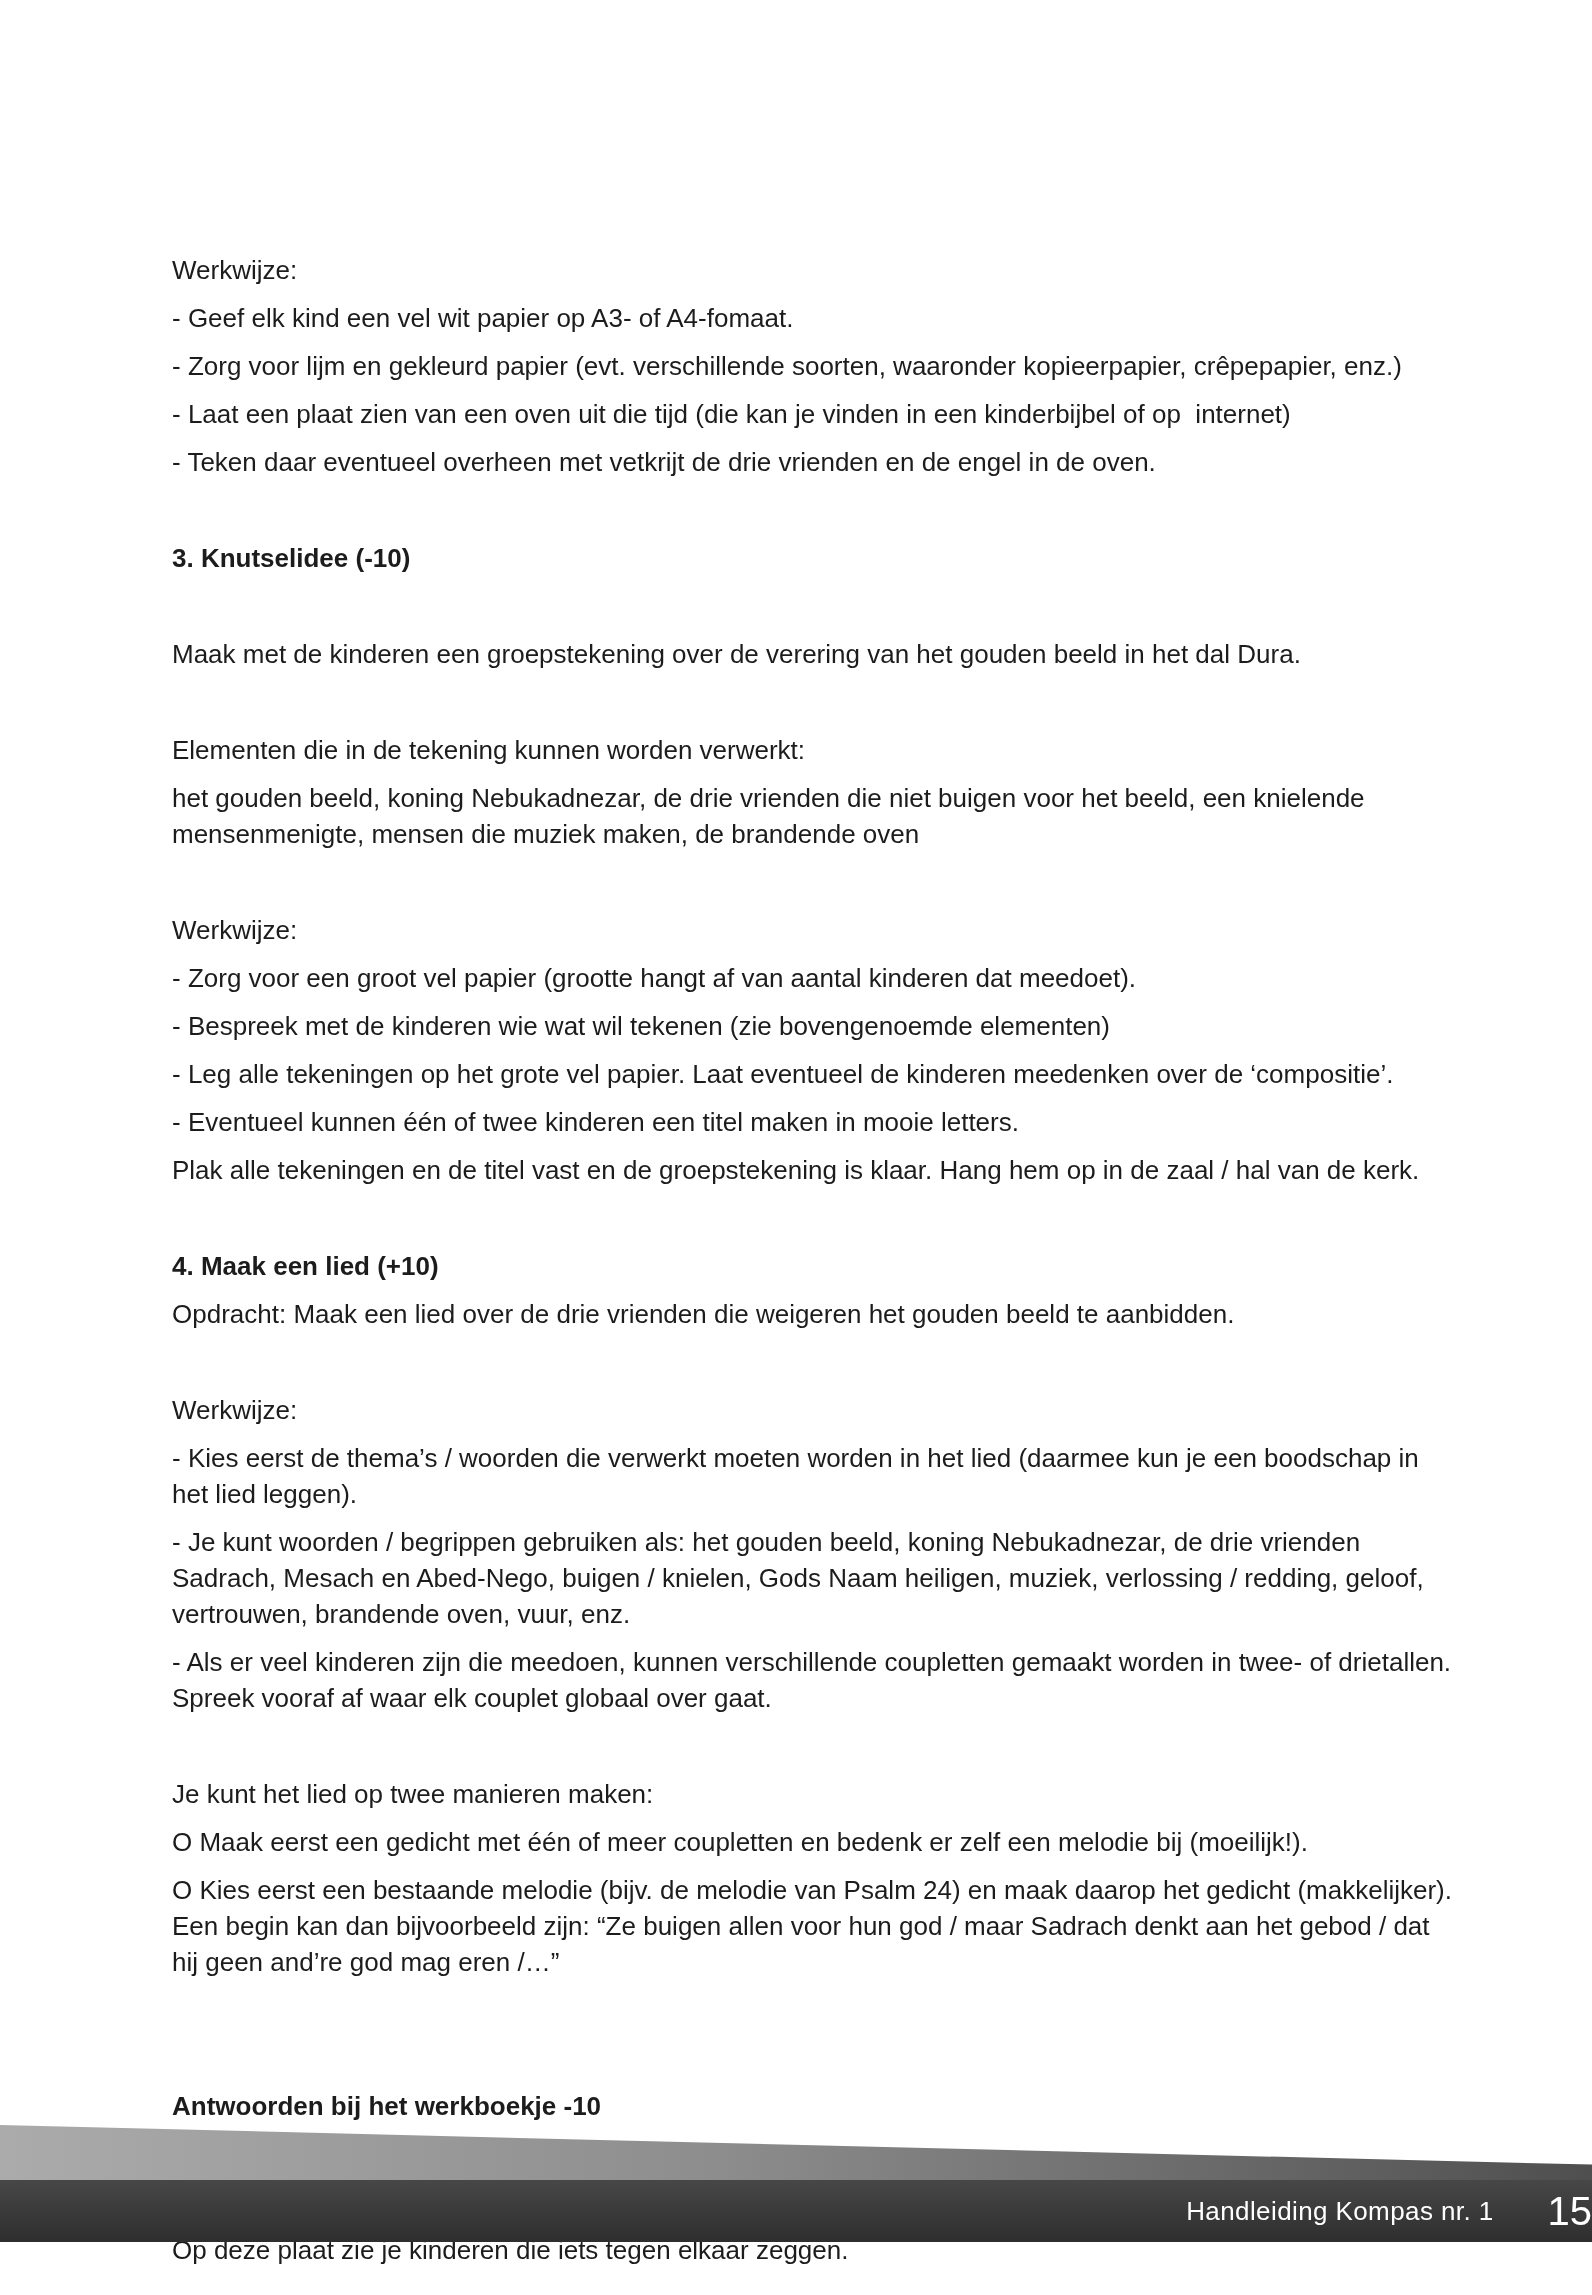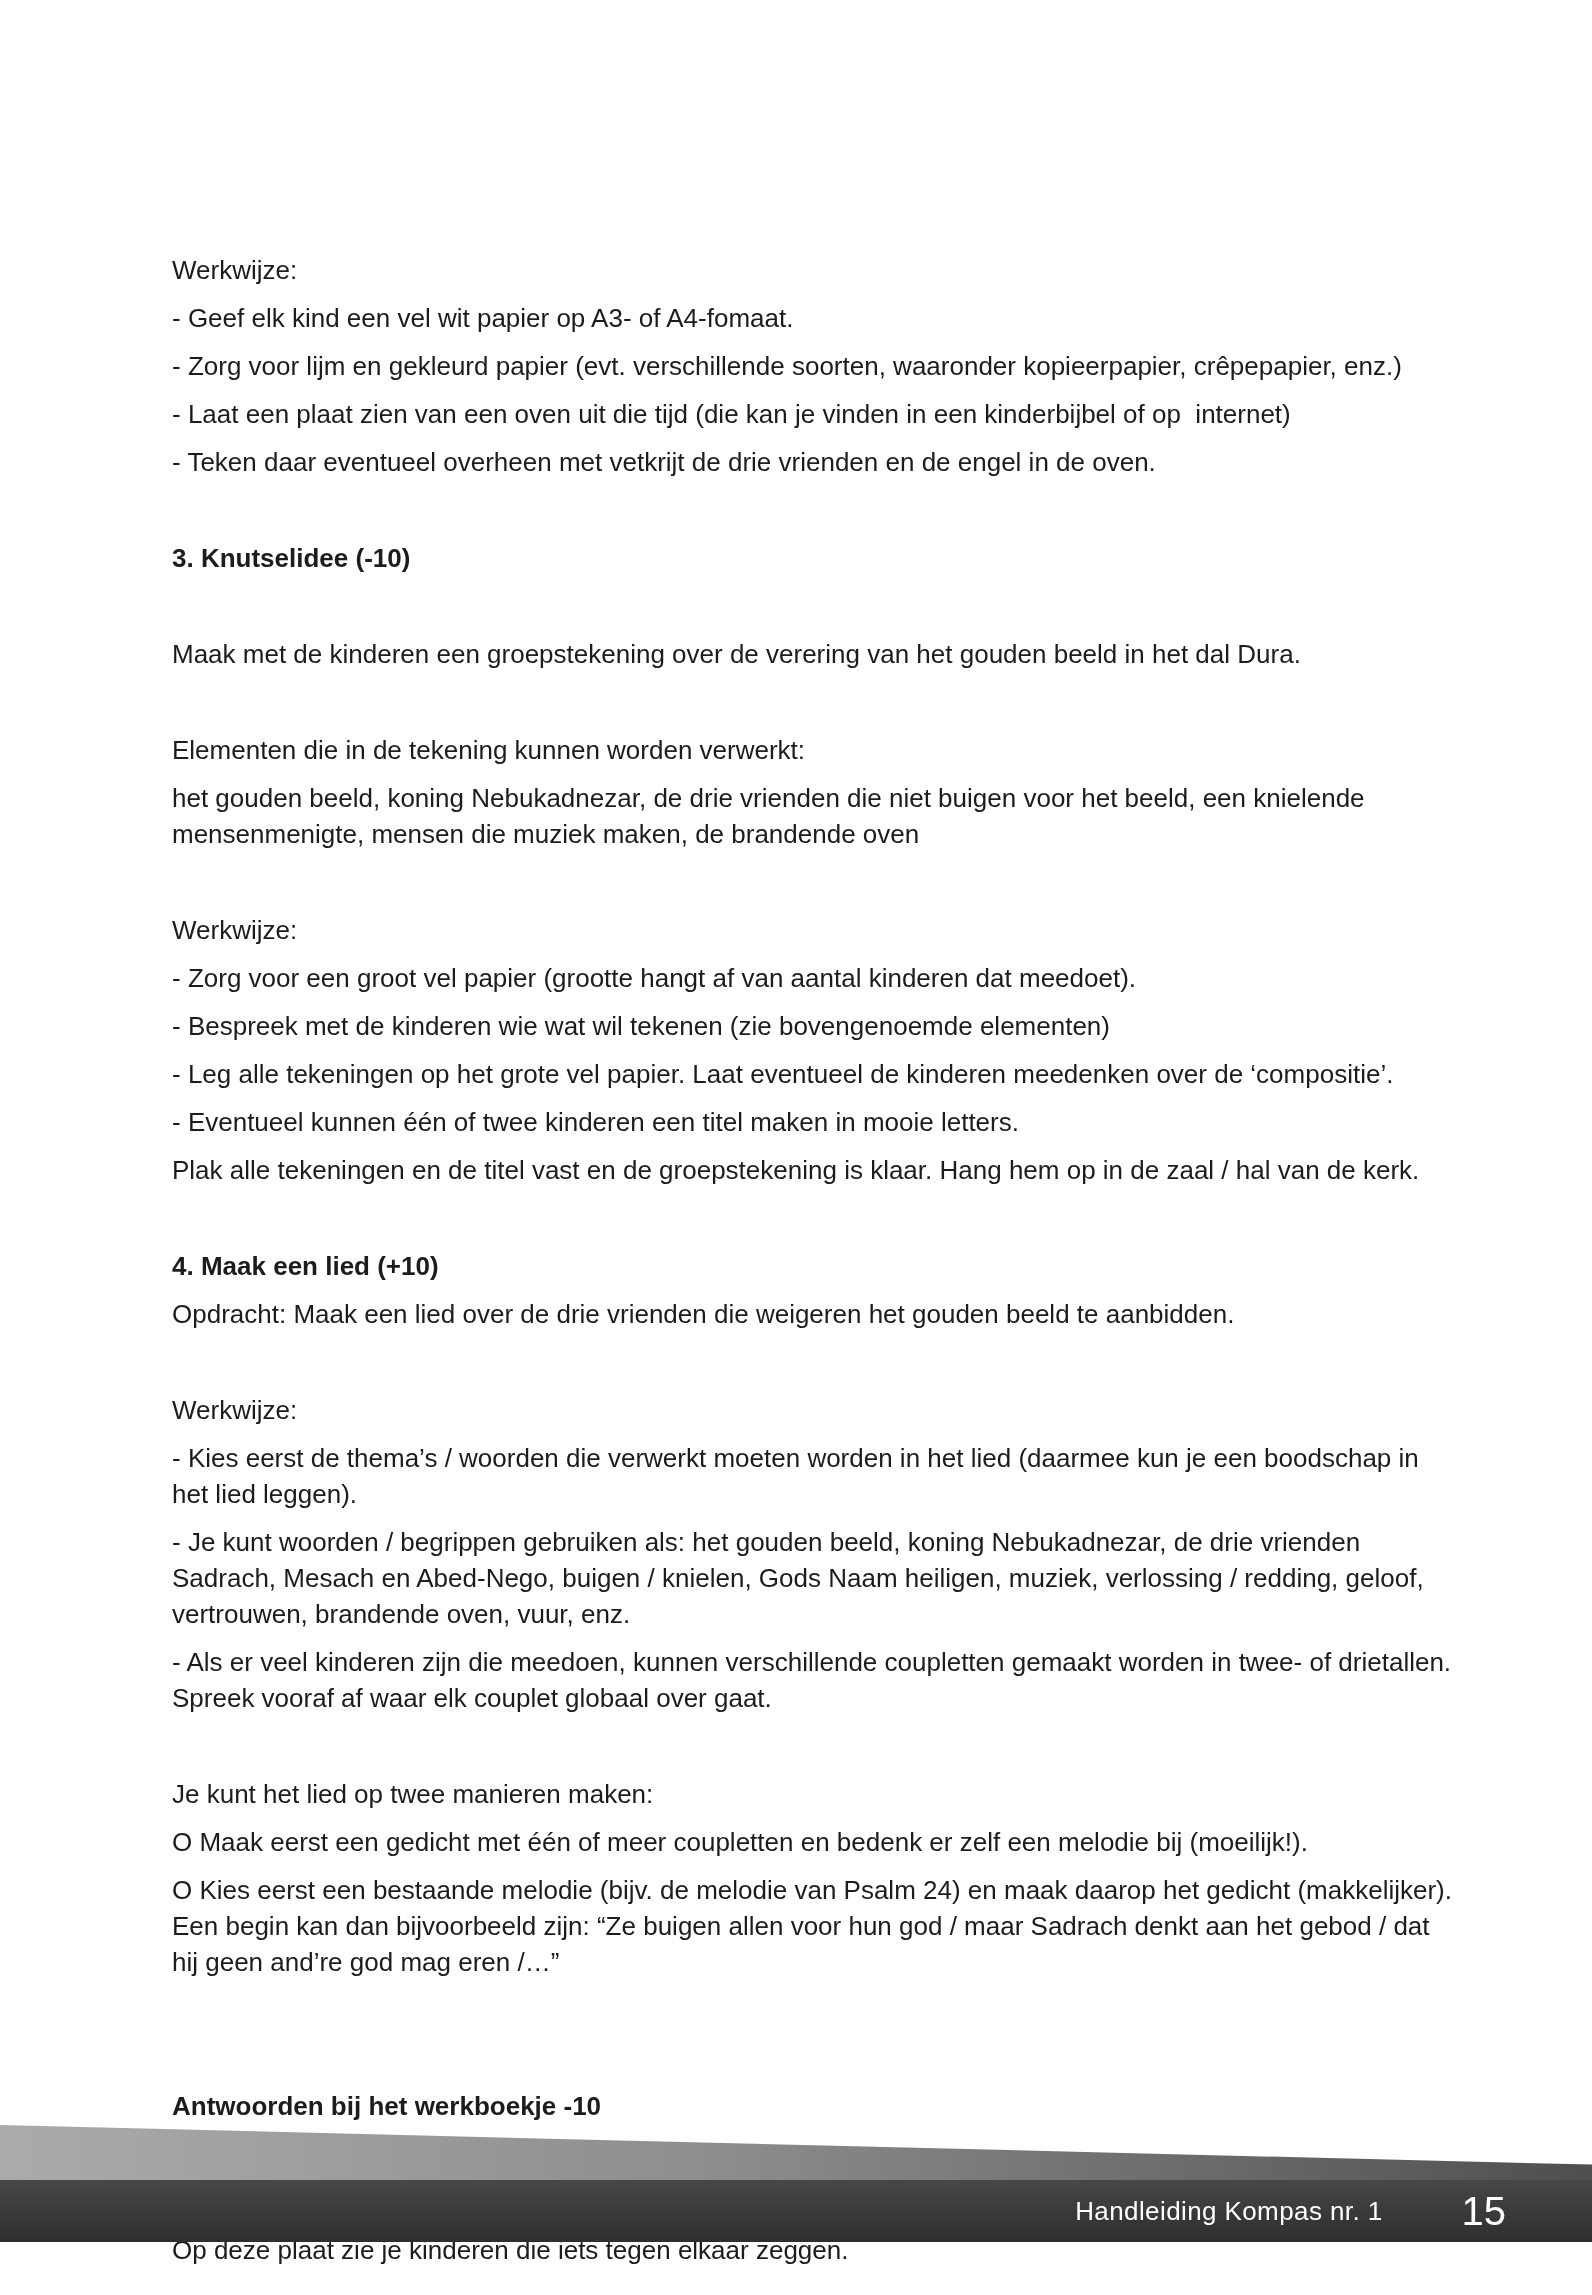--- a/index.html
+++ b/index.html
@@ -45,29 +45,28 @@
     left: 0;
     top: 2180px;
     width: 100%;
     height: 62px;
     background: linear-gradient(#474747, #2e2e2e);
     color: #ffffff;
     display: flex;
     align-items: center;
     justify-content: flex-end;
     box-sizing: border-box;
-    padding-right: 86px;
   }
   .footer-title {
     font-size: 26px;
     letter-spacing: 0.4px;
   }
   .page-number {
     font-size: 40px;
-    margin-left: 79px;
+    margin-left: 54px;
   }
 </style>
 </head>
 <body>
 
 <div class="page">
 
   <div class="content">
       <p class="block normal">Werkwijze:</p>
       <p class="block normal">- Geef elk kind een vel wit papier op A3- of A4-fomaat.</p>

